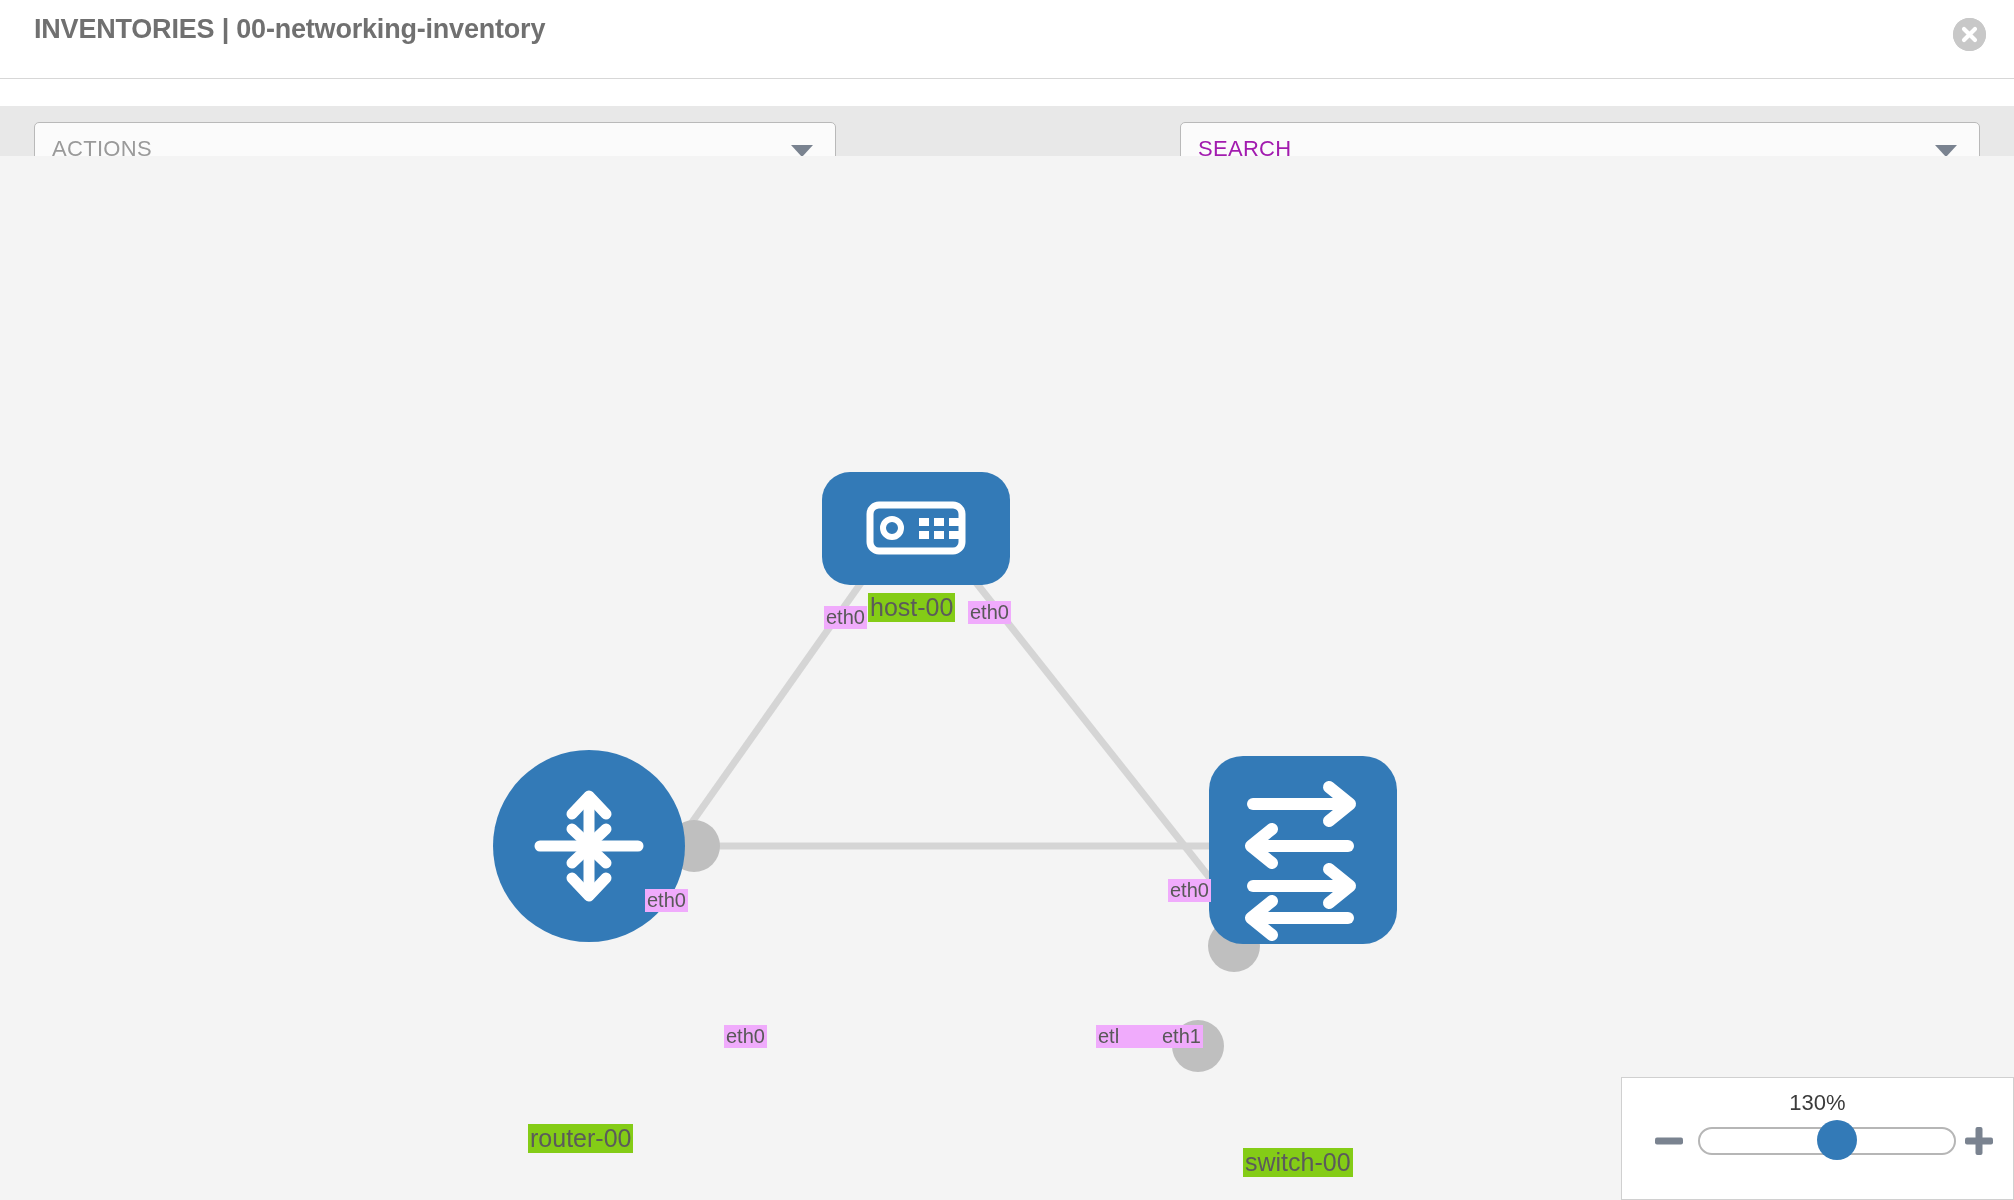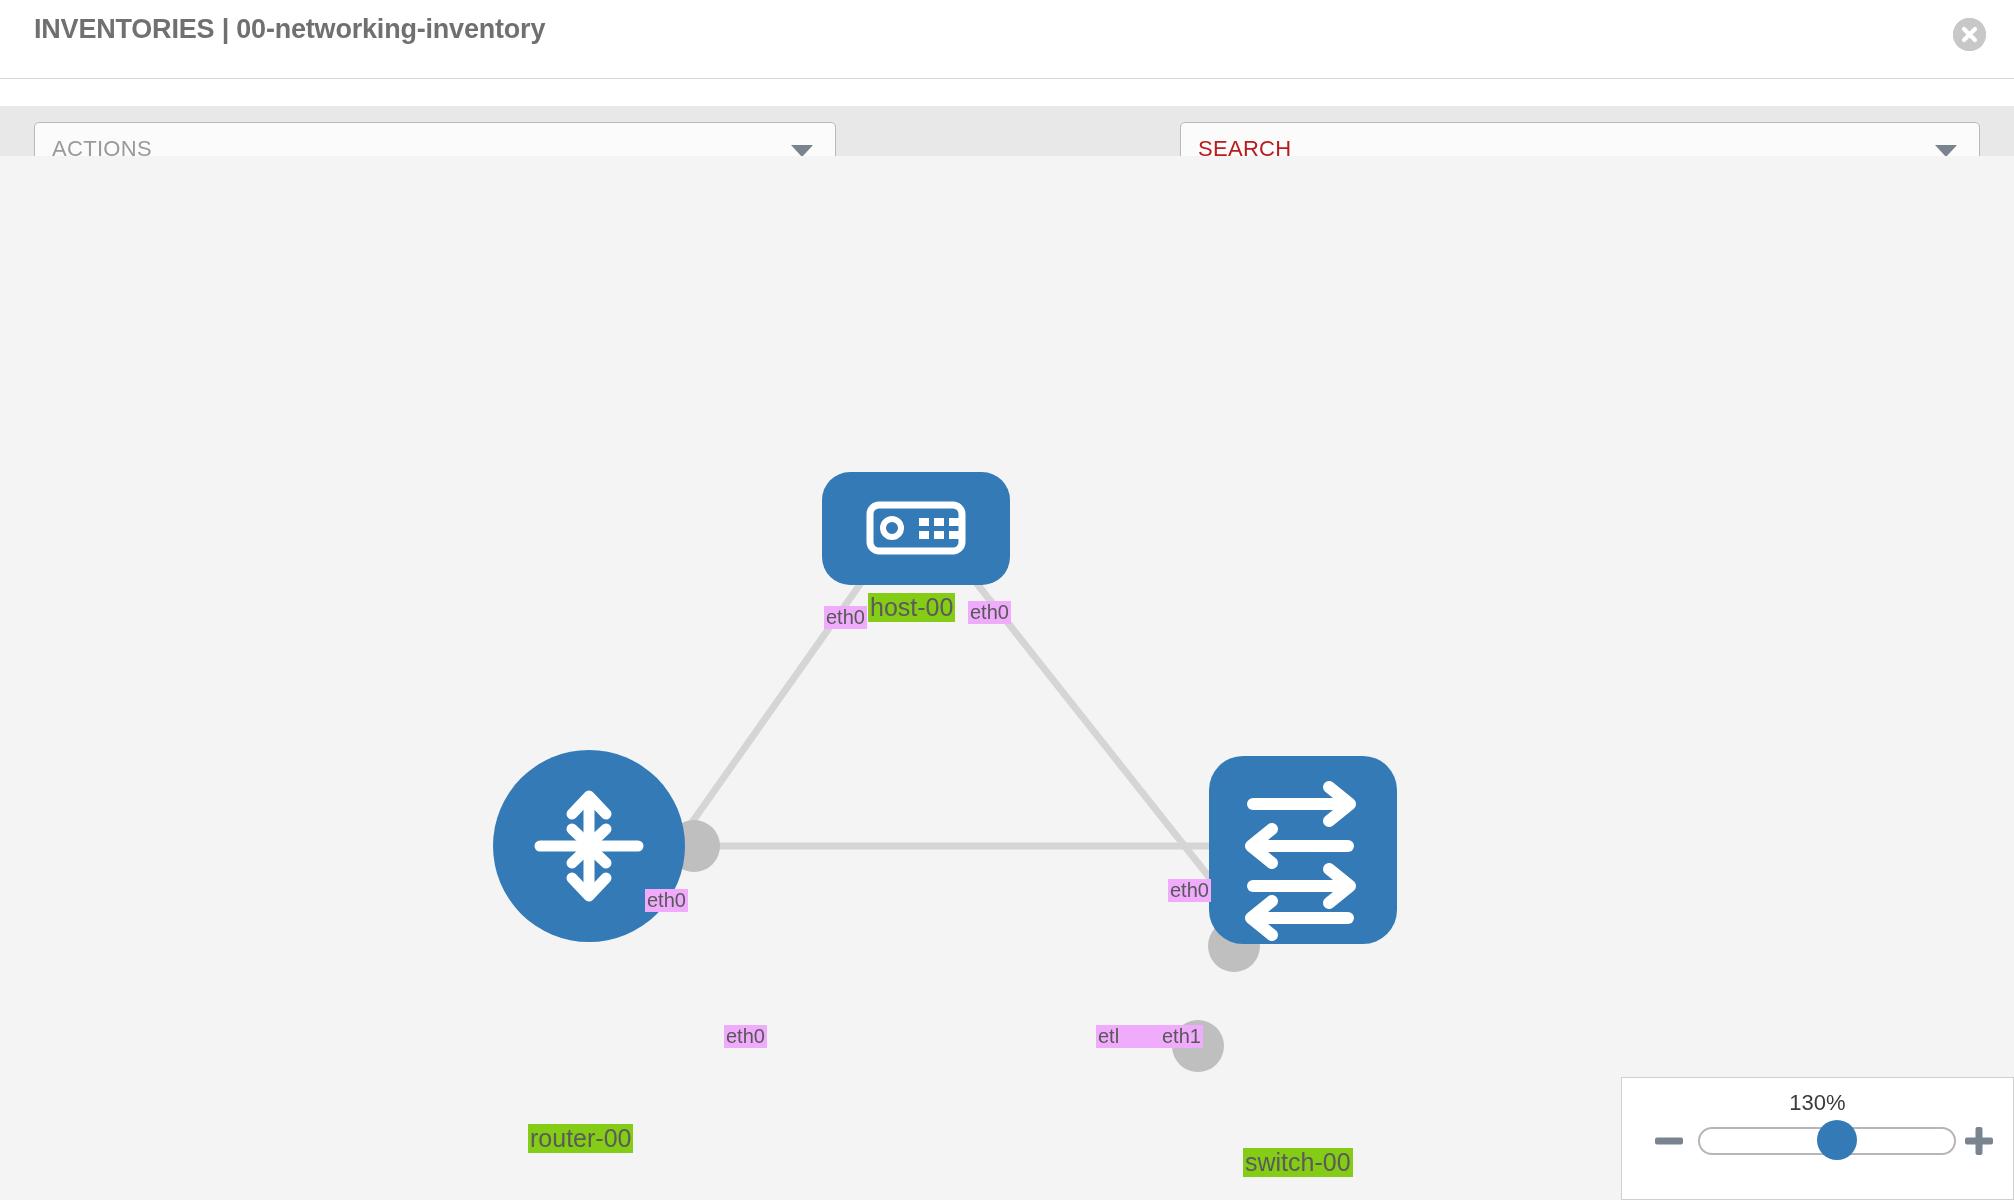--- a/index.html
+++ b/index.html
@@ -88,21 +88,21 @@
     width: 800px; height: 54px;
     background: #fbfbfb;
     border: 1px solid #b9b9b9;
     border-radius: 5px;
     cursor: text;
   }
   .search-box .label {
     position: absolute;
     left: 17px; top: 13px;
     font-size: 22px;
-    color: #b91c1c;
+    color: #a21caf;
     letter-spacing: 0.3px;
   }
 
   
   .canvas {
     position: absolute;
     top: 156px; left: 0;
     width: 2014px; height: 1044px;
     background: #f4f4f4;
     overflow: hidden;

